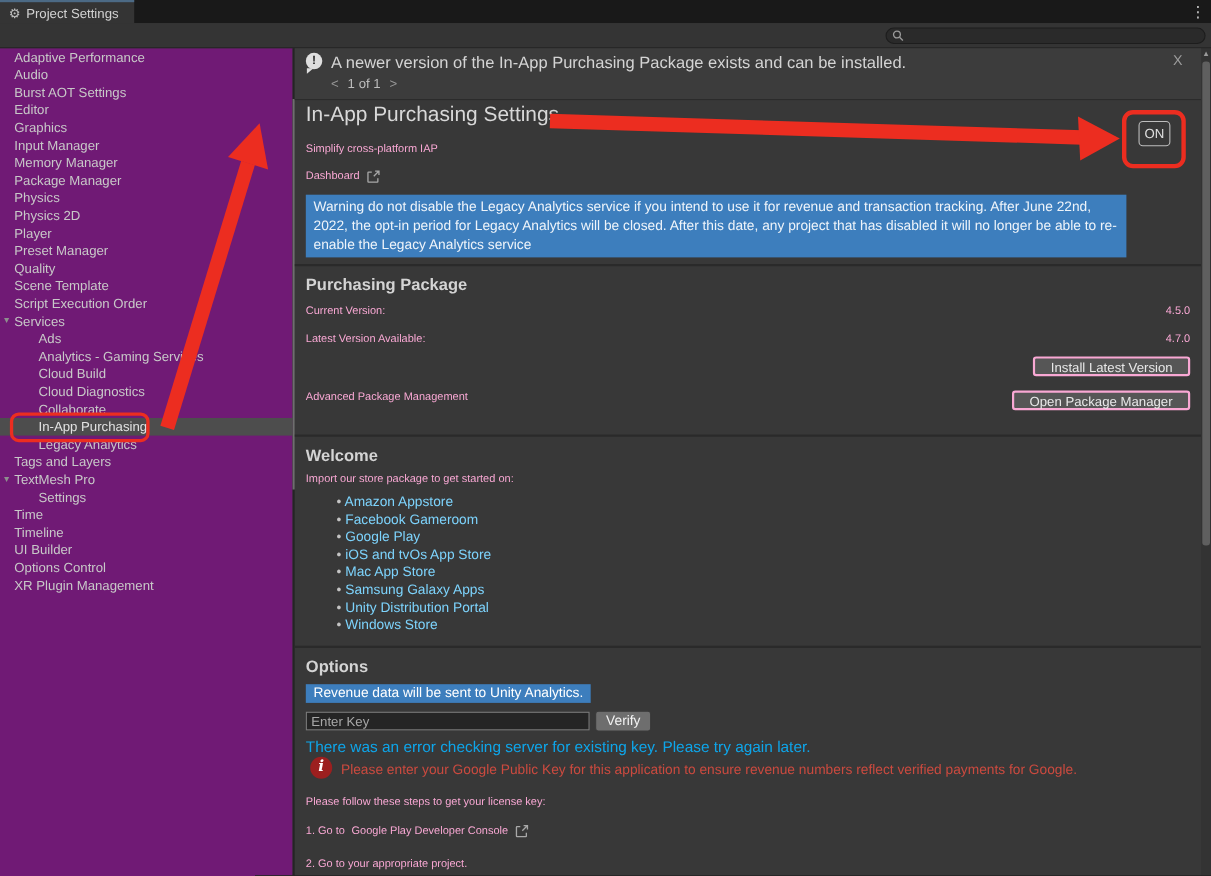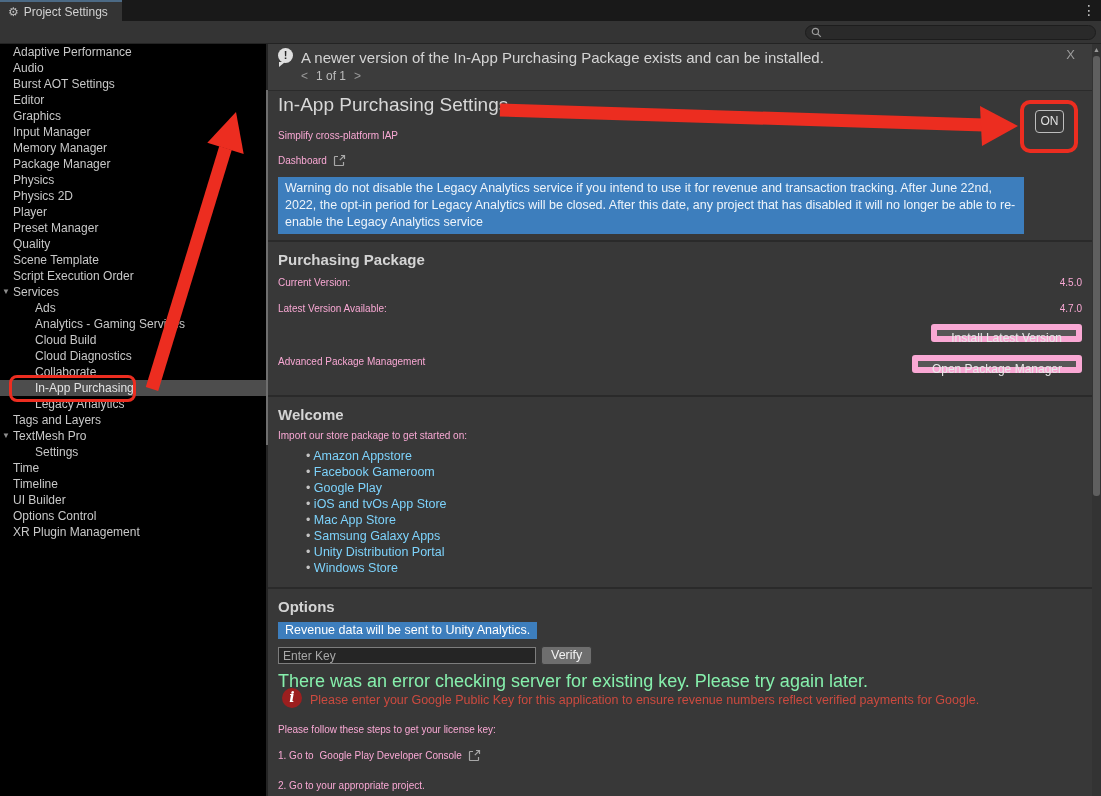--- a/index.html
+++ b/index.html
@@ -14,21 +14,21 @@
   .kebab{position:absolute;right:5px;top:1px;width:14px;height:18px;color:#c8c8c8;font-size:14px;
          display:flex;align-items:center;justify-content:center;}
 
   
   .toolbar{position:absolute;left:0;top:21px;width:1101px;height:23px;background:#343434;border-bottom:1px solid #232323;}
   .search{position:absolute;right:5px;top:4px;width:291px;height:15px;background:#2a2a2a;border:1px solid #1d1d1d;
           border-radius:8px;display:flex;align-items:center;padding:0 5px;gap:4px;}
   .search input{flex:1;background:transparent;border:none;outline:none;color:#d0d0d0;font-size:11px;height:13px;padding:0;}
 
   
-  .sidebar{position:absolute;left:0;top:44px;width:266px;height:752px;background:#000000;padding-top:0;}
+  .sidebar{position:absolute;left:0;top:44px;width:266px;height:752px;background:#701a75;padding-top:0;}
   .srow{position:relative;height:16px;line-height:16px;padding-left:13px;font-size:12px;color:#c8c8c8;white-space:nowrap;cursor:default;}
   .srow.lvl1{padding-left:35px;}
   .srow.sel{background:#4d4d4d;color:#e2e2e2;}
   .fold{position:absolute;left:2px;top:0;font-size:8px;color:#8e8e8e;line-height:16px;}
   .side-divider{position:absolute;left:266px;top:44px;width:2px;height:752px;background:#242424;}
   .side-thumb{position:absolute;left:266px;top:90px;width:2px;height:355px;background:#6e6e6e;}
 
   
   .main{position:absolute;left:268px;top:44px;width:824px;height:752px;background:#383838;}
   .main .abs{position:absolute;}
@@ -42,33 +42,33 @@
   .notif-close{position:absolute;right:17px;top:3px;font-size:13px;color:#9c9c9c;}
 
   h1{margin:0;font-size:19px;font-weight:500;color:#d8d8d8;}
   .h1pos{left:10px;top:50px;}
   h2{margin:0;font-size:15px;font-weight:bold;color:#d4d4d4;}
   .body-txt{font-size:10px;color:#f9a8d4;}
   .dashboard{display:flex;align-items:center;gap:6px;cursor:pointer;}
   .warnbox{left:10px;top:133px;width:746px;background:#3d7ebd;color:#eef4fa;font-size:12.5px;line-height:17px;padding:3px 7px;}
   .divider{left:0;width:824px;height:2px;background:#2a2a2a;}
   .val-right{right:10px;text-align:right;}
-  .btn{background:#565656;border:6px solid #f9a8d4;border-radius:3px;color:#e8e8e8;font-size:12px;
+  .btn{background:#565656;border:2px solid #f9a8d4;border-radius:3px;color:#e8e8e8;font-size:12px;
        height:18px;line-height:16px;padding:0 14px;text-align:center;}
   .btn-right{right:10px;}
   .bullets{left:38px;top:404px;}
   .bullet-item{height:16px;line-height:16px;font-size:12.5px;color:#7dd3fc;}
   .bullet-item::before{content:"• ";color:#c4c4c4;}
   .chip{left:10px;top:578px;background:#3d7ebd;color:#ffffff;font-size:12.5px;padding:1px 7px 2px 7px;display:inline-block;}
   .keyinput{left:10px;top:603px;width:258px;height:17px;background:#252525;border:1px solid #7d7d7d;color:#b8b8b8;
             font-size:12px;padding:0 4px;outline:none;}
   .keyinput::placeholder{color:#a8a8a8;opacity:1;}
   .verify{left:273px;top:602px;background:#6e6e6e;border:1px solid #3a3a3a;border-radius:3px;color:#f2f2f2;
           font-size:12.5px;height:19px;line-height:17px;padding:0 9px;}
-  .err{color:#86efac;font-size:18px;}
+  .err{color:#0ea5e9;font-size:14px;}
   .gicon{left:14px;top:644px;width:20px;height:20px;background:#9c1f1f;border-radius:50%;color:#ffffff;
          font-family:"DejaVu Serif",serif;font-style:italic;font-weight:bold;font-size:14px;text-align:center;line-height:19px;}
   .gwarn{left:42px;top:649px;width:760px;color:#cb4a3f;font-size:12.5px;}
   .steplink{display:inline-flex;align-items:center;gap:6px;}
 
   
   .on-btn{position:absolute;left:1035px;top:110px;width:29px;height:23px;border:1px solid #bdbdbd;border-radius:4px;
           color:#e0e0e0;font-size:12px;text-align:center;line-height:21px;background:transparent;}
 
   

